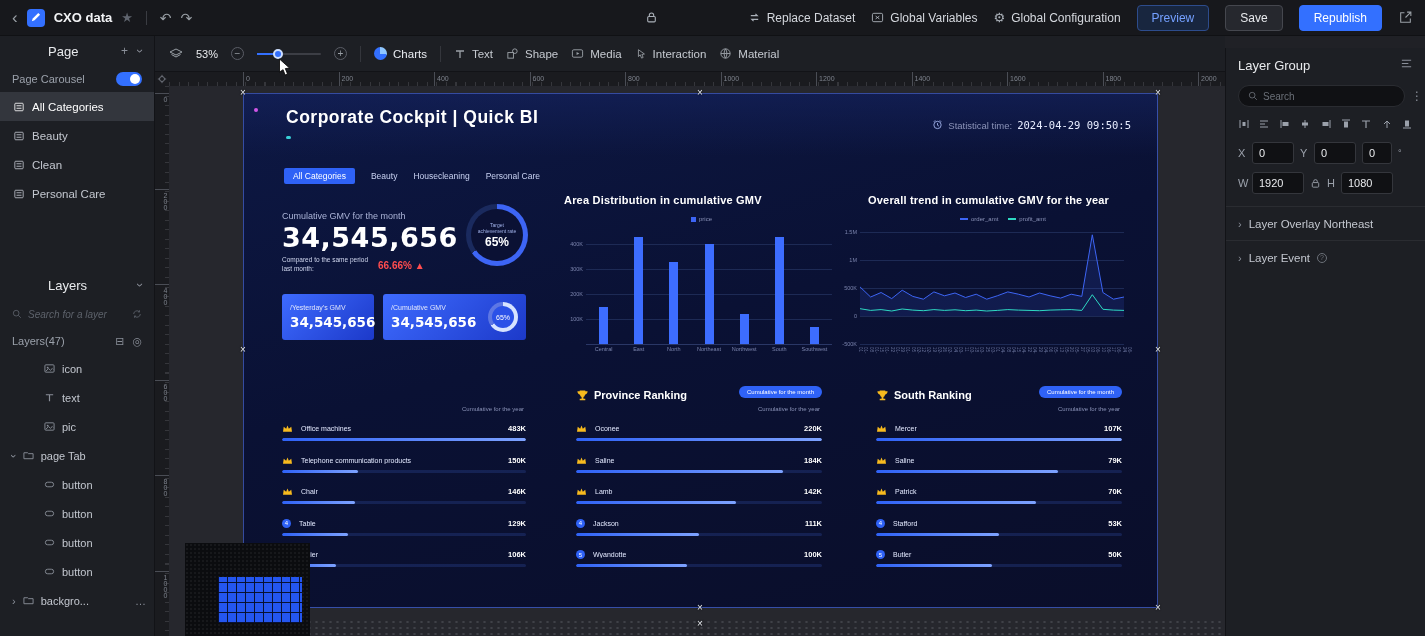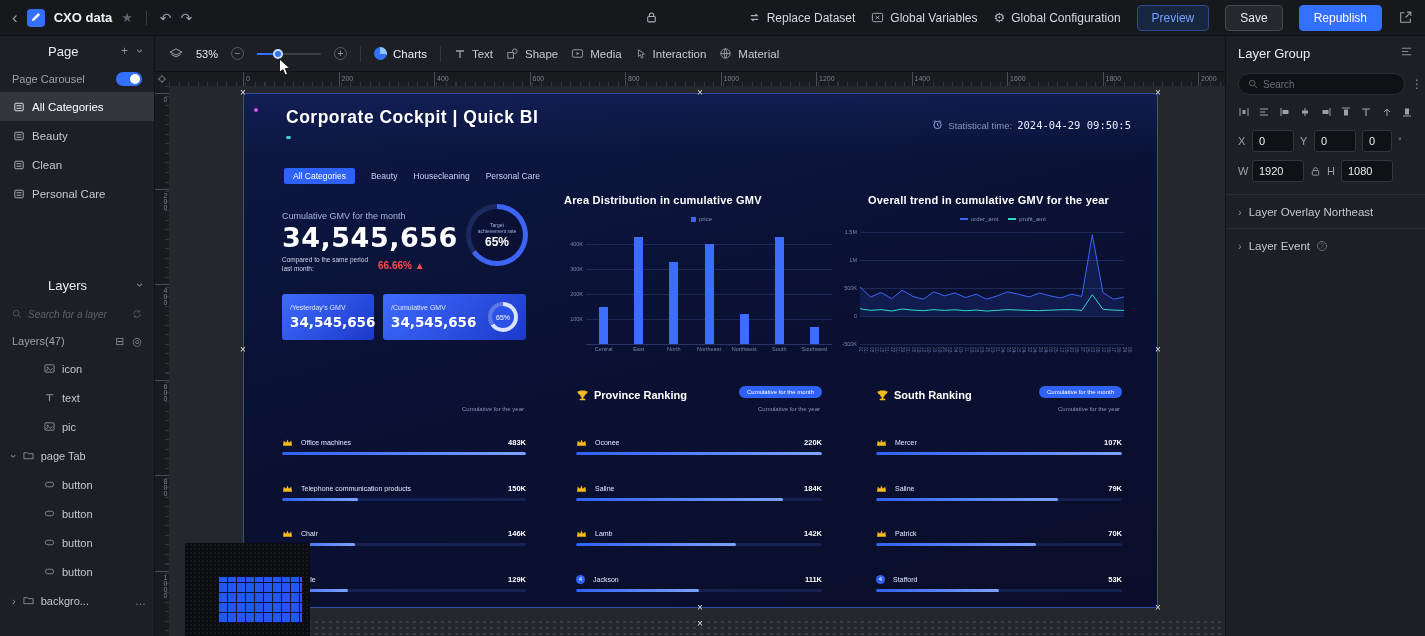--- a/index.html
+++ b/index.html
@@ -111,29 +111,29 @@
   .bar { position:absolute; bottom:0; width:9px; background:#3d6dff; }
   .xlab { position:absolute; top:114px; font-size:5.5px; color:#7b84ad; text-align:center; transform:translateX(-50%); white-space:nowrap; }
   .xlab-rot { position:absolute; top:115px; font-size:4.5px; color:#6b759e; writing-mode:vertical-rl; letter-spacing:0; }
   .rank-panel { position:absolute; top:292px; height:200px; }
   .rank-head { position:relative; height:18px; display:flex; align-items:center; gap:5px; }
   .rank-title { font-size:11px; color:#fff; font-weight:bold; }
   .rank-pill { position:absolute; right:0; top:0; background:#2f62f6; color:#fff; font-size:6px; padding:3px 8px; border-radius:8px; cursor:pointer; }
   .rank-sub { position:absolute; right:2px; top:20px; font-size:6px; color:#8b93b8; }
   .rank-rows { position:absolute; left:0; right:0; top:38px; }
   .rank-row { position:relative; height:31.5px; }
-  .rank-line { display:flex; align-items:center; gap:8px;margin-top:14px; }
+  .rank-line { display:flex; align-items:center; gap:8px; }
   .rank-name { font-size:7px; color:#e3e9ff; flex:1; white-space:nowrap; overflow:hidden; }
   .rank-value { font-size:7.5px; color:#fff; font-weight:bold; }
   .num-badge { width:9px; height:9px; border-radius:50%; background:#2f62f6; color:#fff; font-size:6px; display:flex; align-items:center; justify-content:center; flex:none; }
   .rank-bar { position:absolute; left:0; right:0; top:14px; height:3px; border-radius:2px; background:rgba(43,70,150,.35); overflow:hidden; }
   .rank-fill { height:100%; border-radius:2px; background:linear-gradient(90deg,#2f62f6,#7da2ff); }
 
   
-  .right { position:absolute; top:36px; right:0; width:200px; bottom:0; background:#1d1f24; border-left:1px solid #121317; z-index:50; }
+  .right { position:absolute; top:48px; right:0; width:200px; bottom:0; background:#1d1f24; border-left:1px solid #121317; z-index:50; }
   .rp-head { display:flex; align-items:center; justify-content:space-between; padding:0 12px; height:34px; color:#e8eaed; font-size:13px; }
   .rp-search-row { display:flex; align-items:center; gap:6px; padding:0 8px 0 12px; height:28px; }
   .rp-search { flex:1; display:flex; align-items:center; gap:5px; background:#101114; border:1px solid #2a2c31; border-radius:11px; height:22px; padding:0 9px; }
   .rp-search input { flex:1; min-width:0; background:transparent; border:none; outline:none; color:#c3c7cf; font-size:10px; font-family:inherit; }
   .rp-search input::placeholder { color:#6b7078; }
   .rp-dots { color:#8a8f99; font-size:12px; }
   .align-row { display:flex; align-items:center; justify-content:space-between; padding:0 12px; height:28px; color:#9ba1ab; }
   .align-row span { display:inline-flex; cursor:pointer; }
   .rp-row { display:flex; align-items:center; gap:6px; padding:0 12px; height:30px; }
   .rp-lab { font-size:11px; color:#9ba1ab; width:8px; }
@@ -648,20 +648,30 @@
                   <div class="rank-row">
                     <div class="rank-line">
                       <div class="num-badge">4</div>
                       <div class="rank-name">Table</div>
                       <div class="rank-value">129K</div>
                     </div>
                     <div class="rank-bar">
                       <div class="rank-fill" style="width: 27%;"></div>
                     </div>
                   </div>
+                  <div class="rank-row">
+                    <div class="rank-line">
+                      <div class="num-badge">5</div>
+                      <div class="rank-name">copier</div>
+                      <div class="rank-value">106K</div>
+                    </div>
+                    <div class="rank-bar">
+                      <div class="rank-fill" style="width: 22%;"></div>
+                    </div>
+                  </div>
                 </div>
               </div>
               <div class="rank-panel" style="left: 332px; width: 246px;">
                 <div class="rank-head">
                   <span style="display: inline-flex;">
                     <svg width="13" height="13" viewBox="0 0 14 14">
                       <path d="M4 1.5h6v1h2.5c0 2.2-1.3 3.4-2.8 3.6A3.6 3.6 0 0 1 8 8.7v1.8h2V12H4v-1.5h2V8.7A3.6 3.6 0 0 1 4.3 6.1C2.8 5.9 1.5 4.7 1.5 2.5H4z" fill="#f7ba1e"></path>
                     </svg>
                   </span>
                   <div class="rank-title">Province Ranking</div>

